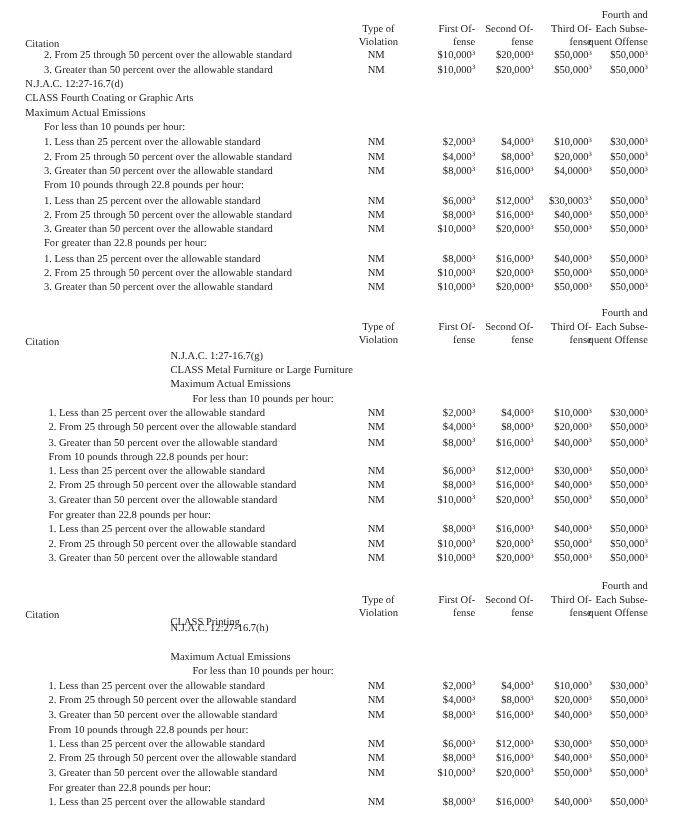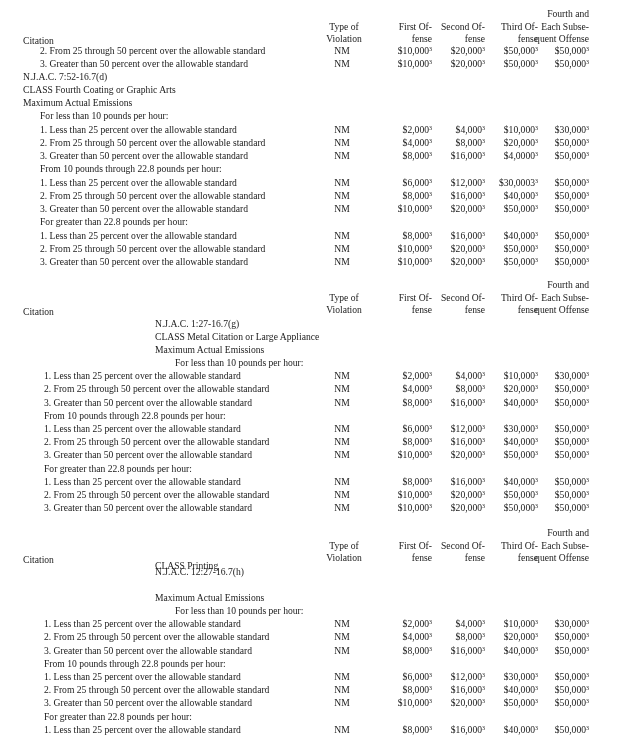--- a/index.html
+++ b/index.html
@@ -48,21 +48,21 @@
     <div class="cell r" style="left: 362px; top: 44px; width: 70px;"><span>$10,000</span><sup>3</sup></div>
     <div class="cell r" style="left: 415px; top: 44px; width: 70px;"><span>$20,000</span><sup>3</sup></div>
     <div class="cell r" style="left: 468px; top: 44px; width: 70px;"><span>$50,000</span><sup>3</sup></div>
     <div class="cell r" style="left: 519px; top: 44px; width: 70px;"><span>$50,000</span><sup>3</sup></div>
     <div class="abs" style="left: 40px; top: 57px;">3. Greater than 50 percent over the allowable standard</div>
     <div class="cell nm" style="left: 322px; top: 57px;">NM</div>
     <div class="cell r" style="left: 362px; top: 57px; width: 70px;"><span>$10,000</span><sup>3</sup></div>
     <div class="cell r" style="left: 415px; top: 57px; width: 70px;"><span>$20,000</span><sup>3</sup></div>
     <div class="cell r" style="left: 468px; top: 57px; width: 70px;"><span>$50,000</span><sup>3</sup></div>
     <div class="cell r" style="left: 519px; top: 57px; width: 70px;"><span>$50,000</span><sup>3</sup></div>
-    <div class="abs" style="left: 23px; top: 70px;">N.J.A.C. 7:52-16.7(d)</div>
+    <div class="abs" style="left: 23px; top: 70px;">N.J.A.C. 12:27-16.7(d)</div>
     <div class="abs" style="left: 23px; top: 83px;">CLASS Fourth Coating or Graphic Arts</div>
     <div class="abs" style="left: 23px; top: 96px;">Maximum Actual Emissions</div>
     <div class="abs" style="left: 40px; top: 109px;">For less than 10 pounds per hour:</div>
     <div class="abs" style="left: 40px; top: 123px;">1. Less than 25 percent over the allowable standard</div>
     <div class="cell nm" style="left: 322px; top: 123px;">NM</div>
     <div class="cell r" style="left: 362px; top: 123px; width: 70px;"><span>$2,000</span><sup>3</sup></div>
     <div class="cell r" style="left: 415px; top: 123px; width: 70px;"><span>$4,000</span><sup>3</sup></div>
     <div class="cell r" style="left: 468px; top: 123px; width: 70px;"><span>$10,000</span><sup>3</sup></div>
     <div class="cell r" style="left: 519px; top: 123px; width: 70px;"><span>$30,000</span><sup>3</sup></div>
     <div class="abs" style="left: 40px; top: 136px;">2. From 25 through 50 percent over the allowable standard</div>
@@ -132,21 +132,21 @@
     <div class="hdr" style="left: 478px; top: 291.5px; width: 60px;">
       <div>Third Of-</div>
       <div>fense</div>
     </div>
     <div class="hdr" style="left: 509px; top: 279px; width: 80px;">
       <div>Fourth and</div>
       <div>Each Subse-</div>
       <div>quent Offense</div>
     </div>
     <div class="abs" style="left: 155px; top: 317px;">N.J.A.C. 1:27-16.7(g)</div>
-    <div class="abs" style="left: 155px; top: 330px;">CLASS Metal Citation or Large Appliance</div>
+    <div class="abs" style="left: 155px; top: 330px;">CLASS Metal Furniture or Large Furniture</div>
     <div class="abs" style="left: 155px; top: 343px;">Maximum Actual Emissions</div>
     <div class="abs" style="left: 175px; top: 356px;">For less than 10 pounds per hour:</div>
     <div class="abs" style="left: 44px; top: 369.2px;">1. Less than 25 percent over the allowable standard</div>
     <div class="cell nm" style="left: 322px; top: 369.2px;">NM</div>
     <div class="cell r" style="left: 362px; top: 369.2px; width: 70px;"><span>$2,000</span><sup>3</sup></div>
     <div class="cell r" style="left: 415px; top: 369.2px; width: 70px;"><span>$4,000</span><sup>3</sup></div>
     <div class="cell r" style="left: 468px; top: 369.2px; width: 70px;"><span>$10,000</span><sup>3</sup></div>
     <div class="cell r" style="left: 519px; top: 369.2px; width: 70px;"><span>$30,000</span><sup>3</sup></div>
     <div class="abs" style="left: 44px; top: 382.4px;">2. From 25 through 50 percent over the allowable standard</div>
     <div class="cell nm" style="left: 322px; top: 382.4px;">NM</div>

